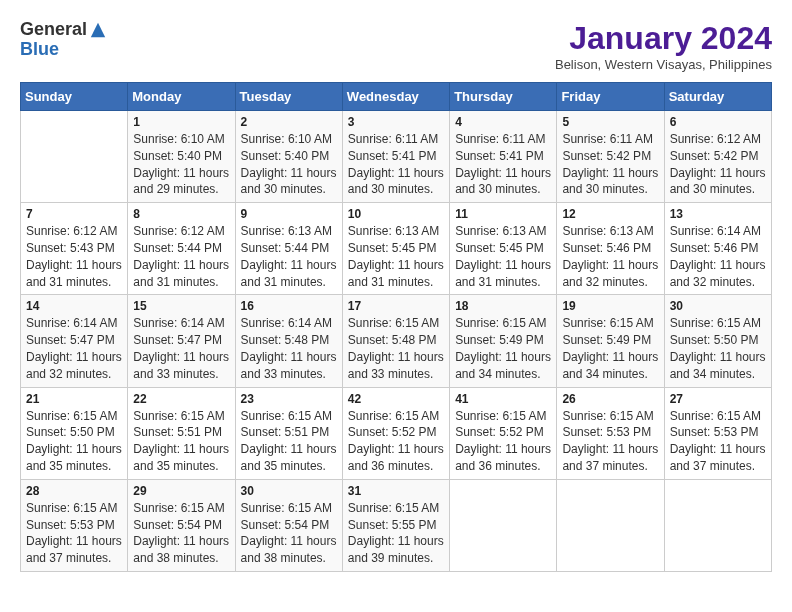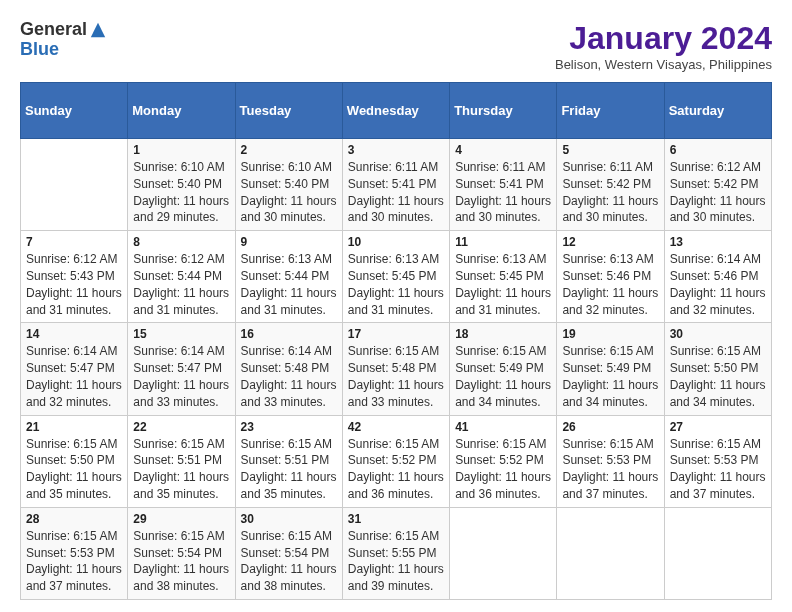--- a/index.html
+++ b/index.html
@@ -48,21 +48,21 @@
       text-align: right;
     }
     table {
       width: 100%;
       border-collapse: collapse;
       font-size: 11px;
     }
     thead tr th {
       background-color: #3a6db5;
       color: #fff;
-      padding: 20px 4px;
+      padding: 6px 4px;
       text-align: left;
       font-size: 13px;
       font-weight: bold;
       border: 1px solid #2a5a9a;
     }
     tbody tr td {
       border: 1px solid #ccc;
       vertical-align: top;
       padding: 4px 5px;
       height: 80px;

